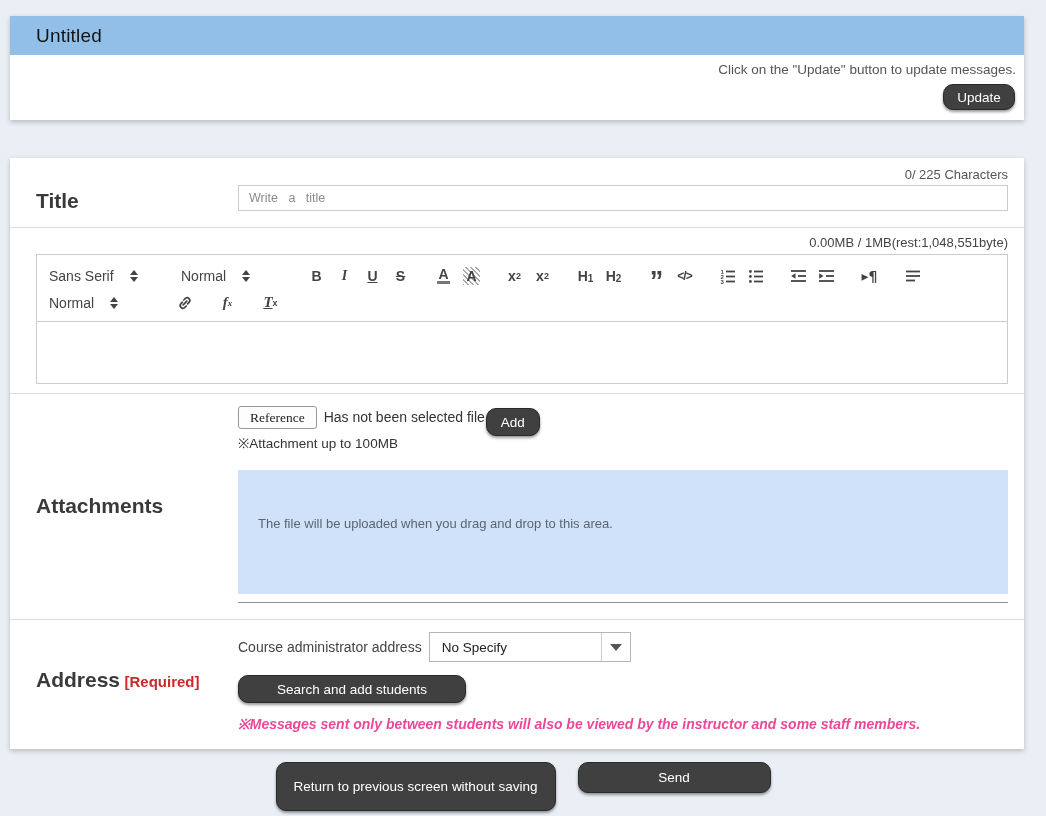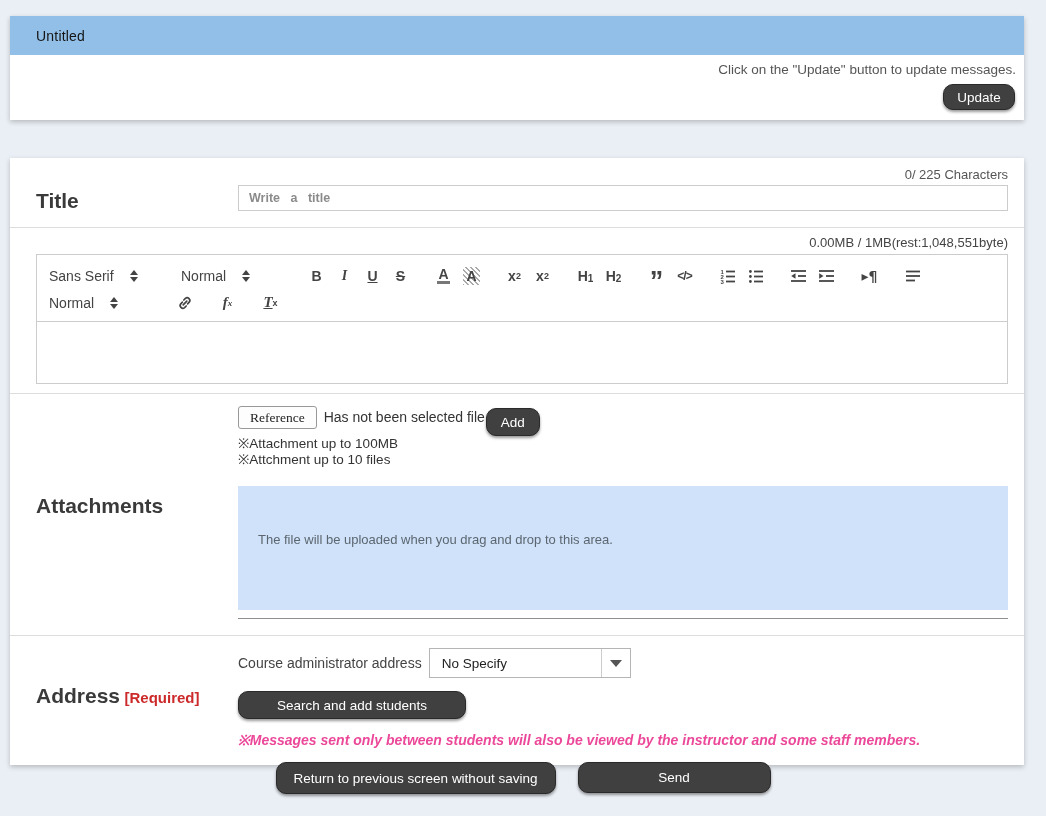--- a/index.html
+++ b/index.html
@@ -8,21 +8,21 @@
     position: relative;
     background: #eaeff5;
     font-family: "Liberation Sans", sans-serif;
     color: #333;
     overflow: hidden;
   }
   .card { position:absolute; left:10px; width:1014px; background:#fff;
           box-shadow:0 2px 5px rgba(0,0,0,0.22); }
   .card-top { top:16px; height:104px; }
   .header-bar { height:39px; background:#92bfe7; display:flex; align-items:center;
-                padding-left:26px; font-size:14px; color:#151515; letter-spacing:0.2px; }
+                padding-left:26px; font-size:19px; color:#151515; letter-spacing:0.2px; }
   .hint { text-align:right; padding:7px 8px 0 0; font-size:13.5px; color:#555; }
   .update-row { display:flex; justify-content:flex-end; padding-right:9px; margin-top:7px; }
 
   .btn-dark {
     background:#404040; color:#fff; border:1px solid #2a2a2a; border-radius:10px;
     font-family:"Liberation Sans",sans-serif; font-size:13.5px;
     box-shadow:0 2px 3px rgba(0,0,0,0.4); cursor:pointer;
     display:inline-flex; align-items:center; justify-content:center;
   }
   .btn-update { width:72px; height:26px; }
@@ -32,21 +32,21 @@
   .row { display:flex; }
   .label-col { width:228px; padding-left:26px; flex:0 0 228px; }
   .content-col { flex:1; padding-right:16px; min-width:0; }
   .sec-label { font-size:21px; font-weight:bold; color:#3a3a3a; }
 
   
   .char-counter { text-align:right; padding:9px 16px 0 0; font-size:13px; color:#555; }
   .sec-title .row { margin-top:3px; padding-bottom:14px; }
   .sec-title .label-col { padding-top:4px; }
   .title-input { width:100%; height:26px; border:1px solid #ccc; font-size:12.5px;
-                 padding:0 10px; color:#333; font-family:"Liberation Sans",sans-serif;font-weight:bold; }
+                 padding:0 10px; color:#333; font-family:"Liberation Sans",sans-serif; }
   .title-input::placeholder { color:#8b8b8b; word-spacing:7px; }
 
   
   .size-info { text-align:right; padding:7px 16px 0 0; font-size:13px; color:#444; }
   .editor-box { margin:4px 16px 9px 26px; border:1px solid #ccc; }
   .toolbar { padding:7px 10px 5px 12px; }
   .tb-row { display:flex; align-items:center; height:27px; }
   .tb-btn { display:inline-flex; align-items:center; justify-content:center;
             height:24px; min-width:23px; margin-right:5px; color:#444;
             font-weight:bold; font-size:14px; cursor:pointer; background:none; border:none;
@@ -107,21 +107,21 @@
                align-items:center; justify-content:center; }
   .sel-arrow i { width:0; height:0; border-left:6px solid transparent;
                  border-right:6px solid transparent; border-top:7px solid #555; }
   .btn-search { height:28px; padding:0 38px; margin-top:13px; font-size:13.5px; }
   .warning { margin-top:11px; font-size:14px; font-weight:bold; font-style:italic;
              color:#ec4899; }
 
   
   .footer { position:absolute; top:762px; left:0; width:1046px; display:flex;
             justify-content:center; gap:22px; }
-  .btn-return { width:280px; height:32px; }
+  .btn-return { width:280px; height:49px; }
   .btn-send { width:193px; height:31px; }
 </style>
 </head>
 <body>
 
 <div class="card card-top">
   <div class="header-bar">
     <span>Untitled</span>
   </div>
   <div class="hint">Click on the "Update" button to update messages.</div>
@@ -274,21 +274,20 @@
       <div class="label-col attach-label">
         <span class="sec-label">Attachments</span>
       </div>
       <div class="content-col">
         <div class="file-row">
           <button class="btn-reference">Reference</button>
           <span class="no-file">Has not been selected file.</span>
           <button class="btn-dark btn-add">Add</button>
         </div>
         <div class="note">※Attachment up to 100MB</div>
-        <div class="note">※Attchment up to 10 files</div>
         <div class="dropzone">
           <span>The file will be uploaded when you drag and drop to this area.</span>
         </div>
         <div class="drop-underline"></div>
       </div>
     </div>
   </div>
 
   <div class="sec sec-address">
     <div class="row">

